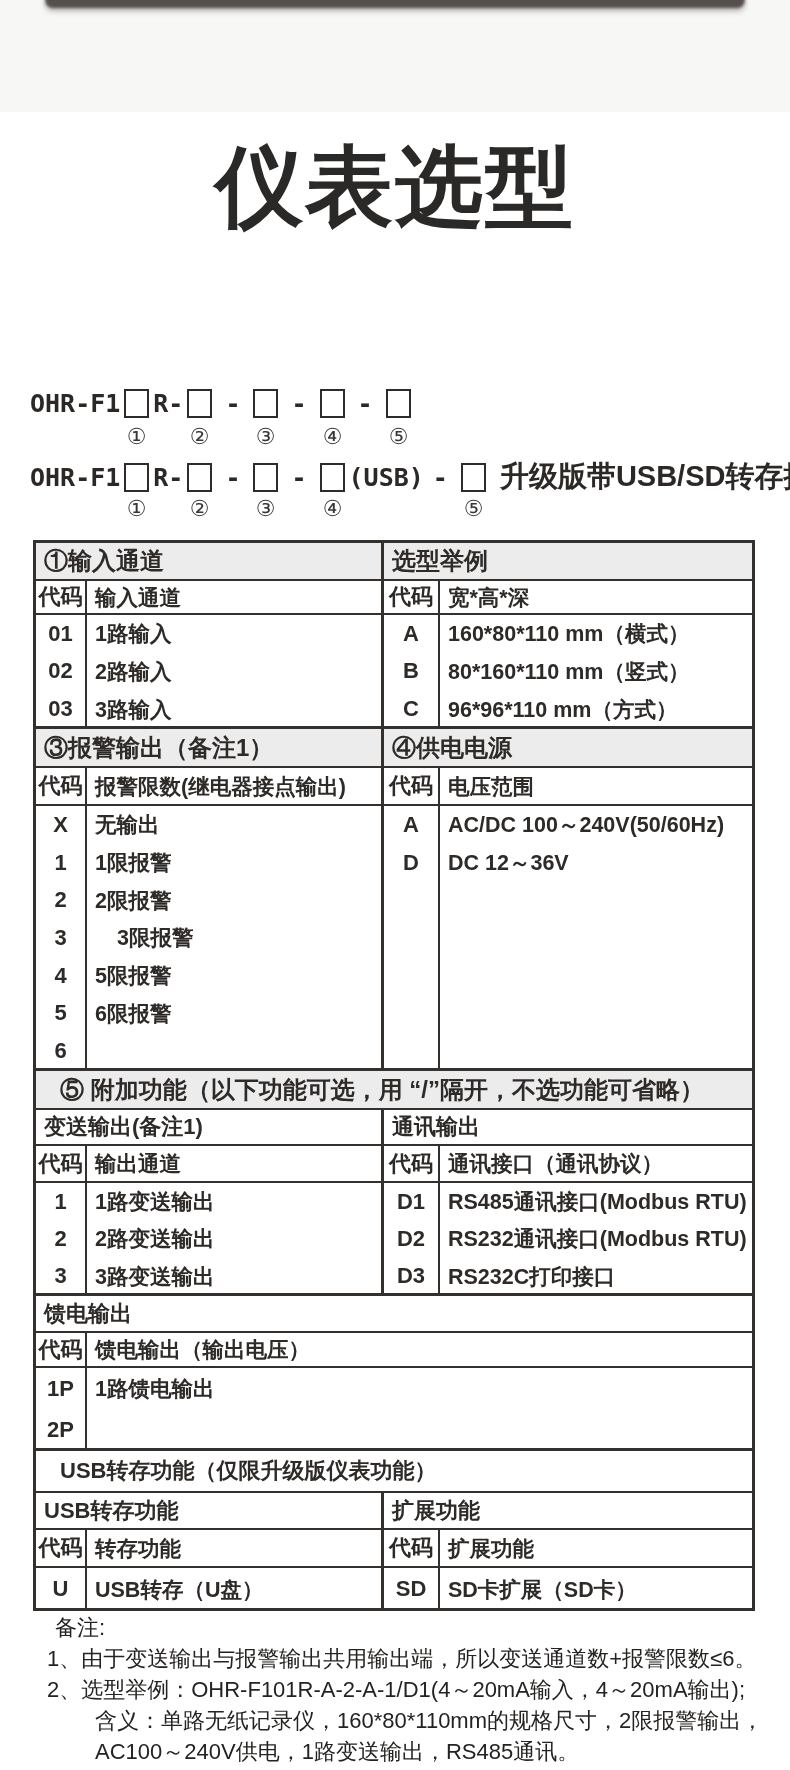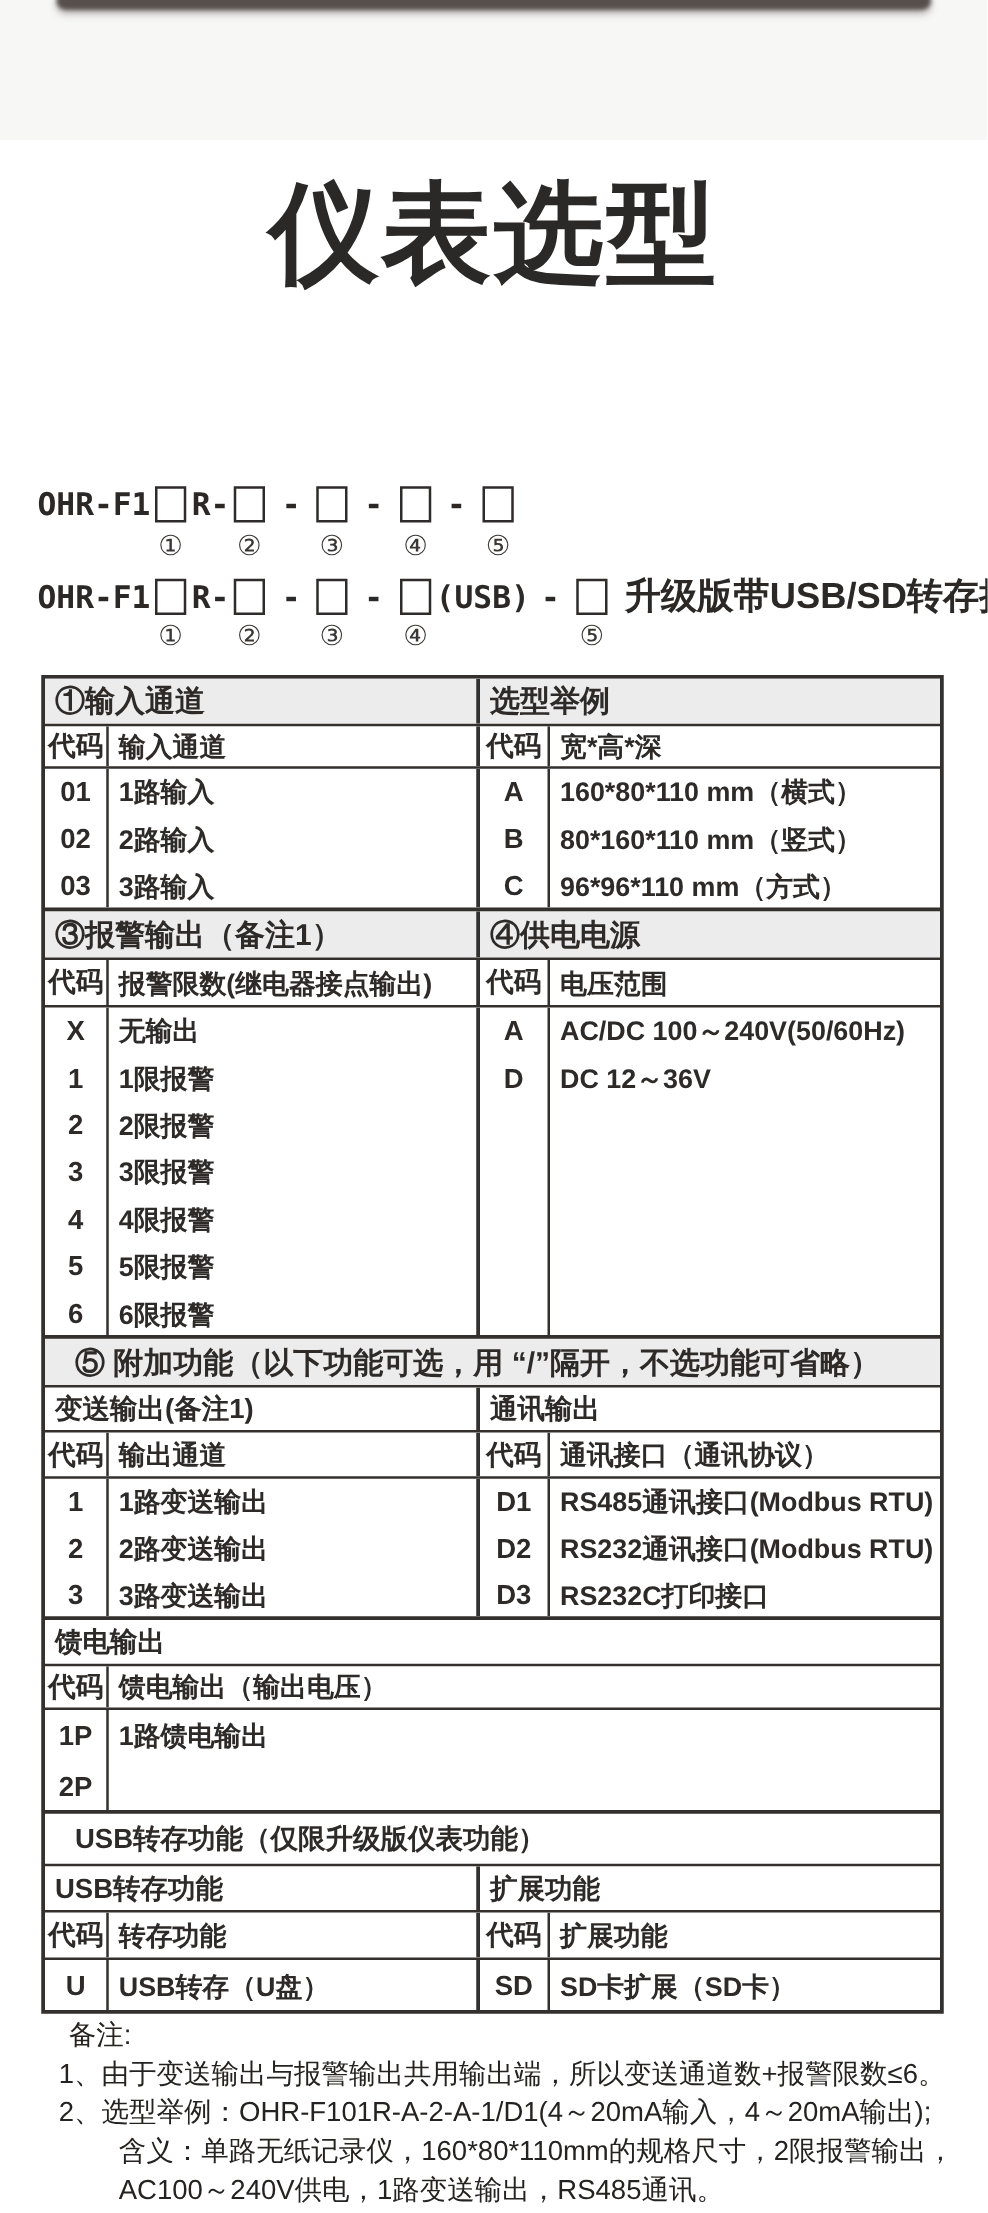--- a/index.html
+++ b/index.html
@@ -169,22 +169,21 @@
           <div class="cline" style="height: 37.7143px;">2</div>
           <div class="cline" style="height: 37.7143px;">3</div>
           <div class="cline" style="height: 37.7143px;">4</div>
           <div class="cline" style="height: 37.7143px;">5</div>
           <div class="cline" style="height: 37.7143px;">6</div>
         </div>
         <div class="dstack">
           <div class="dline" style="height: 37.7143px;">无输出</div>
           <div class="dline" style="height: 37.7143px;">1限报警</div>
           <div class="dline" style="height: 37.7143px;">2限报警</div>
-          <div class="dline" style="height: 37.7143px;">3限报警</div>
-          <div class="dline" style="height: 37.7143px;">4限报警</div>
+          <div class="dline" style="height: 37.7143px; margin-left: 22px;">3限报警</div>
           <div class="dline" style="height: 37.7143px;">5限报警</div>
           <div class="dline" style="height: 37.7143px;">6限报警</div>
         </div>
       </div>
       <div class="rhalf">
         <div class="cstack">
           <div class="cline" style="height: 37.7143px;">A</div>
           <div class="cline" style="height: 37.7143px;">D</div>
         </div>
         <div class="dstack">

